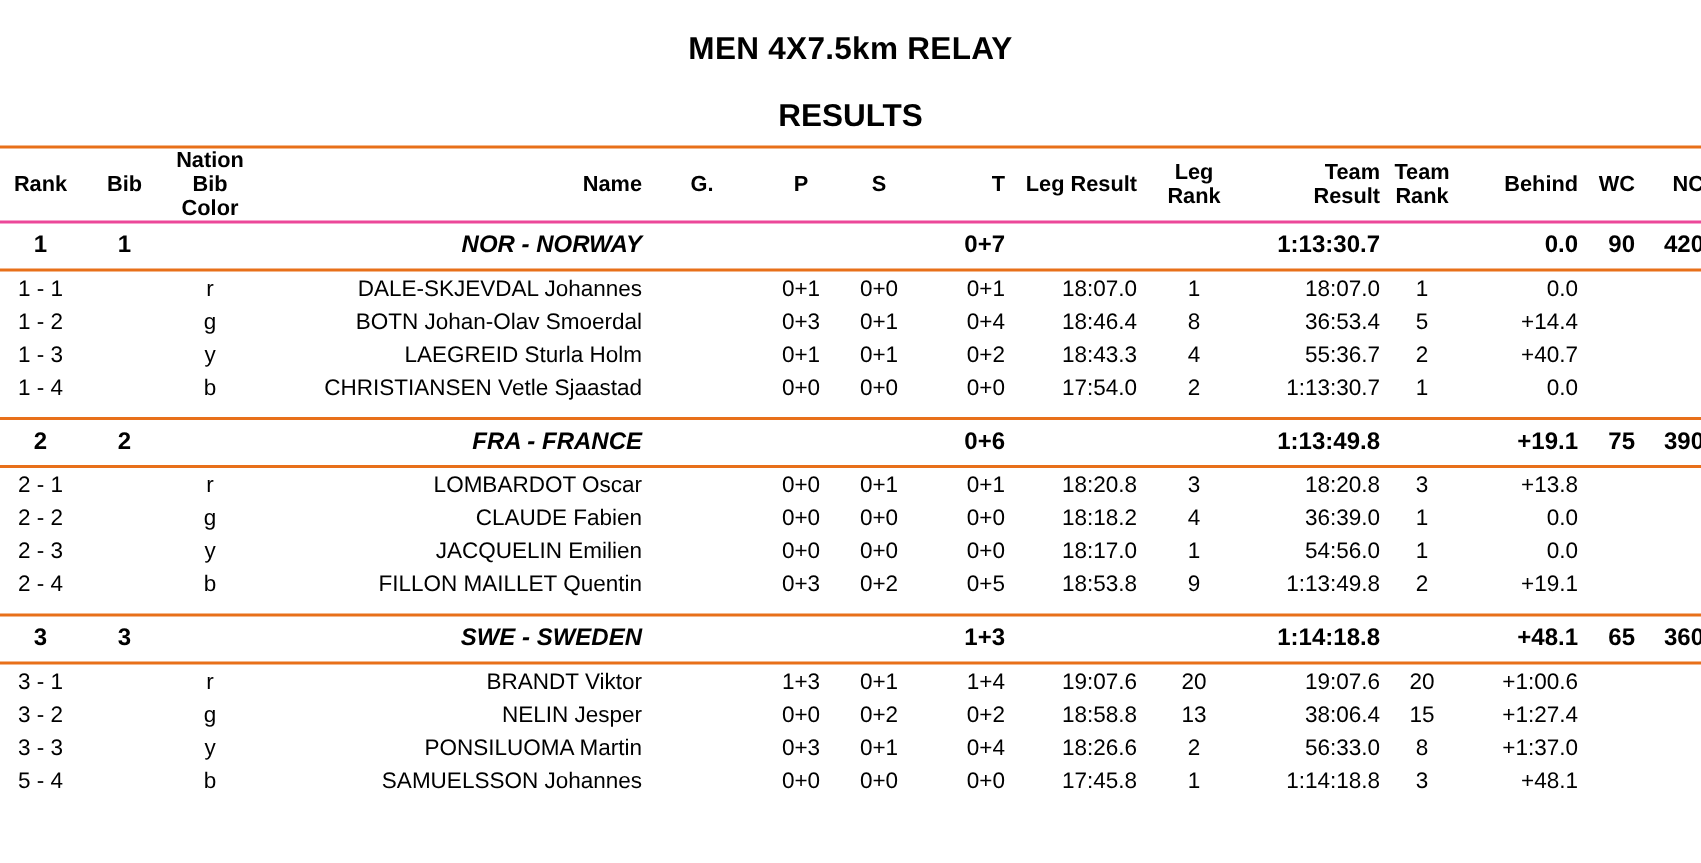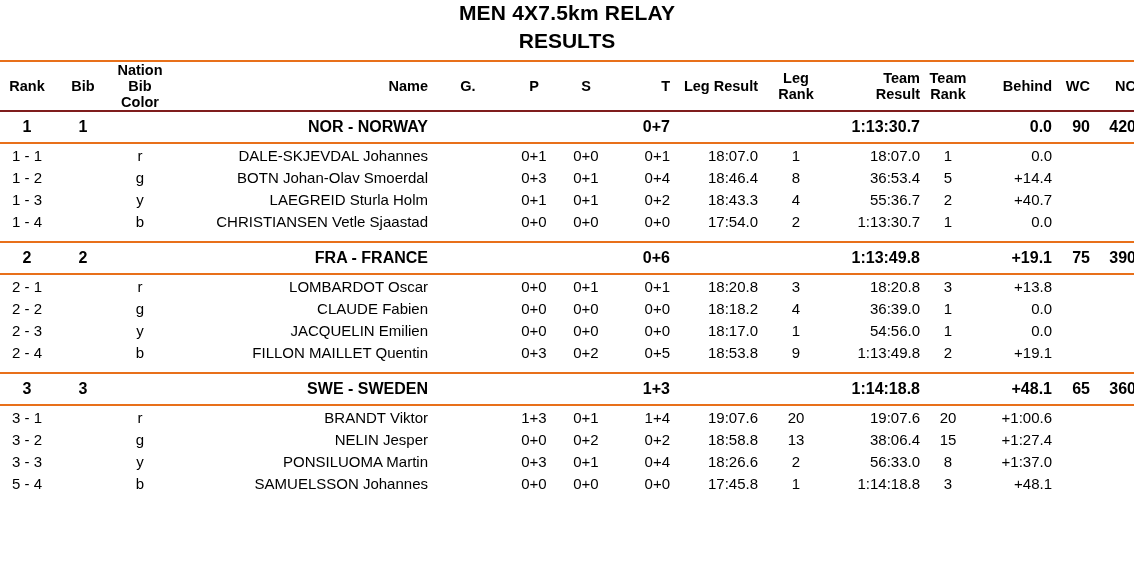--- a/index.html
+++ b/index.html
@@ -14,59 +14,59 @@
     color: #000000;
     overflow: hidden;
   }
   .page {
     position: relative;
     width: 1134px;
     height: 575px;
   }
   .title-block {
     text-align: center;
-    padding-top: 0;
+    padding-top: 20px;
   }
   .event-title {
     font-size: 21px;
     font-weight: bold;
     letter-spacing: 0.2px;
     line-height: 26px;
   }
   .event-sub {
     font-size: 14px;
     font-weight: bold;
     line-height: 20px;
   }
   .results-word {
     font-size: 21px;
     font-weight: bold;
     line-height: 26px;
-    margin-top: 2px;
+    margin-top: 19px;
   }
 
   table.results {
     border-collapse: collapse;
     width: 1100px;
     margin: 6px auto 0 auto;
     table-layout: fixed;
   }
   table.results td, table.results th {
     padding: 0;
     vertical-align: middle;
   }
 
   
   .hdr-row th {
     font-size: 14.5px;
     font-weight: bold;
     line-height: 16px;
     padding: 6px 0 6px 0;
     border-top: 2px solid #E8701A;
-    border-bottom: 2px solid #7f1d1d;
+    border-bottom: 2px solid #ec4899;
   }
   .hdr-row th.multiline {
     line-height: 16px;
   }
 
   
   .c-rank   { width: 54px;  text-align: center; }
   .c-bib    { width: 58px;  text-align: center; }
   .c-nation { width: 56px;  text-align: center; }
   .c-name   { width: 250px; text-align: right; padding-left: 10px !important; }
@@ -83,21 +83,21 @@
   .c-nc     { width: 46px;  text-align: right; padding-right: 2px !important; }
 
   
   tr.team-row td {
     font-size: 16px;
     font-weight: bold;
     padding: 6px 0 6px 0;
     border-top: 2px solid #E8701A;
     border-bottom: 2px solid #E8701A;
   }
-  tr.team-row td.c-name { font-size: 16px; }
+  tr.team-row td.c-name { font-size: 16px; font-style: italic; }
 
   
   tr.leg-row td {
     font-size: 15px;
     font-weight: normal;
     padding: 2.5px 0 2.5px 0;
   }
   tr.leg-row td.c-name { padding-left: 10px; }
   tr.spacer td { height: 9px; padding: 0; border: none; }
 

